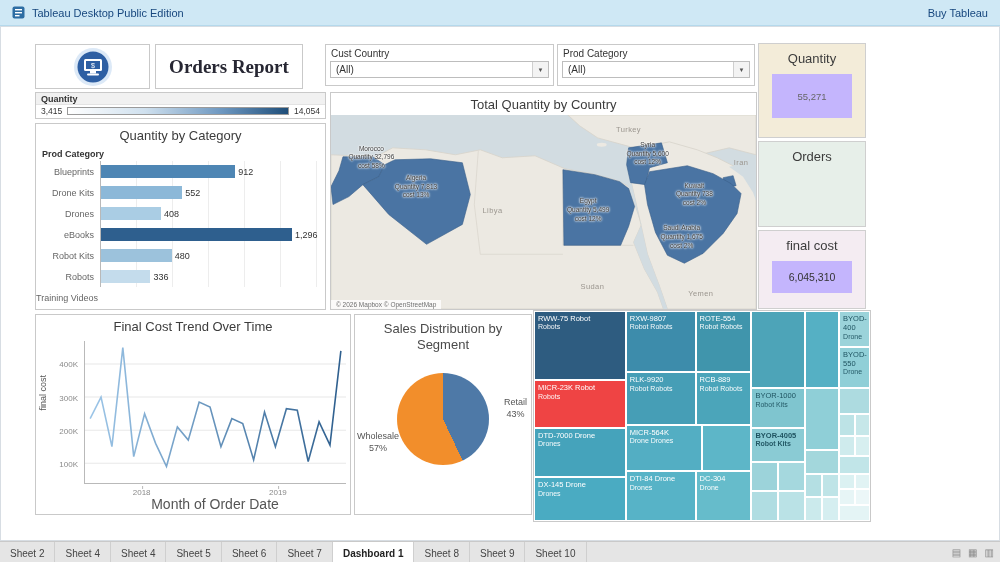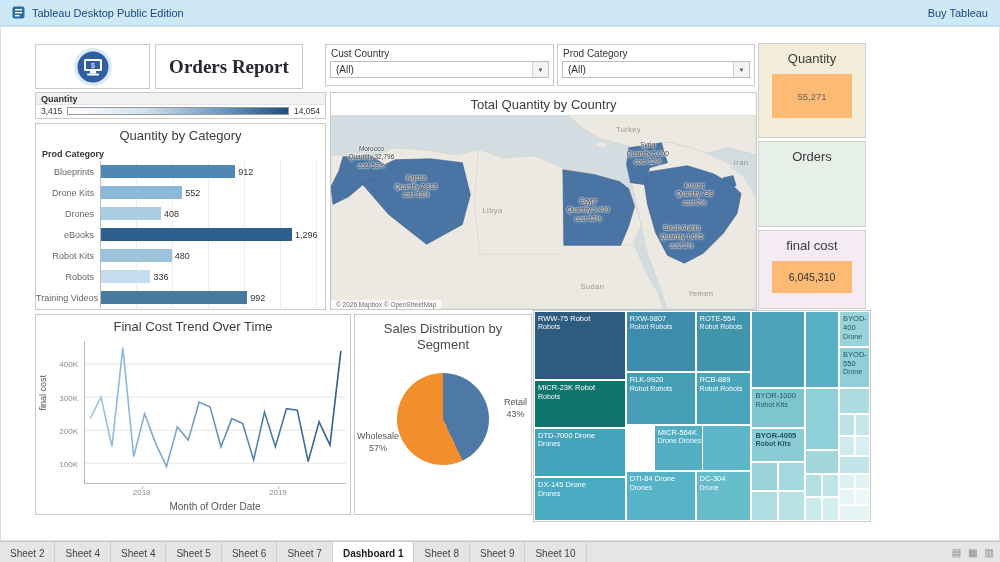--- a/index.html
+++ b/index.html
@@ -22,21 +22,21 @@
 
   
   .filter-label{font-size:10px;color:#333;padding:3px 5px 1px}
   .filter-combo{margin:1px 4px 4px;border:1px solid #bdbdbd;height:17px;display:flex;align-items:center;background:#fff}
   .filter-value{flex:1;font-size:10px;color:#333;padding-left:5px}
   .filter-arrow{width:16px;align-self:stretch;border-left:1px solid #cfcfcf;background:#f3f3f3;display:flex;align-items:center;justify-content:center;font-size:6px;color:#555;cursor:pointer}
 
   
   .kpi{position:absolute;border:1px solid #cfcfcf;text-align:center}
   .kpi-title{font-size:13px;color:#3c3c3c;margin-top:7px}
-  .kpi-box{background:#fdba74;margin:8px 13px 0;display:flex;align-items:center;justify-content:center}
+  .kpi-box{background:#c4b5fd;margin:8px 13px 0;display:flex;align-items:center;justify-content:center}
   .kpi-q{background:#f3ecd9}.kpi-q .kpi-box{height:44px;font-size:9.5px;color:#666}
   .kpi-o{background:#e7efe9}.kpi-o .kpi-box{height:38px;font-size:15px;color:#222}
   .kpi-c{background:#f4ecf2}.kpi-c .kpi-box{height:32px;font-size:10.5px;color:#333}
 
   
   .slider-header{height:12px;background:#f1f1f1;border-bottom:1px solid #e3e3e3;font-size:9px;font-weight:bold;color:#333;padding:1px 0 0 5px}
   .slider-row{display:flex;align-items:center;height:12px;padding:0 5px}
   .slider-min,.slider-max{font-size:8.5px;color:#333}
   .slider-track{flex:1;height:8px;margin:0 5px;border:1px solid #9a9a9a;background:linear-gradient(90deg,#ffffff,#cfe0ee 35%,#6d97c0 70%,#1f4e79);cursor:pointer}
 
@@ -59,21 +59,21 @@
   
   .line-ylabel{position:absolute;left:2px;top:60px;writing-mode:vertical-rl;transform:rotate(180deg);font-size:9px;color:#555}
   .line-yticks{position:absolute;left:12px;width:34px;top:26px;bottom:30px}
   .ytick{position:absolute;right:4px;transform:translateY(-50%);font-size:8px;color:#8a8a8a}
   .line-plot{position:absolute;left:48px;right:4px;top:26px;bottom:30px;border-left:1px solid #b9b9b9;border-bottom:1px solid #b9b9b9}
   .line-plot svg{width:100%;height:100%;display:block}
   .gridlines line{stroke:#e8e8e8;stroke-width:1}
   .line-xticks{position:absolute;left:48px;right:4px;bottom:16px;height:12px}
   .xtick{position:absolute;transform:translateX(-50%);font-size:8px;color:#8a8a8a;top:2px}
   .xtick::before{content:'';position:absolute;left:50%;top:-2px;width:1px;height:3px;background:#b9b9b9}
-  .line-xlabel{position:absolute;left:48px;right:4px;bottom:2px;text-align:center;font-size:10px;color:#555}
+  .line-xlabel{position:absolute;left:48px;right:4px;bottom:2px;text-align:center;font-size:14px;color:#555}
 
   
   .pie-title{font-size:13px;color:#4a4a4a;text-align:center;padding:6px 24px 0;line-height:1.25}
   .pie-chart{position:absolute;left:50%;top:58px;transform:translateX(-50%);width:92px;height:92px;border-radius:50%;cursor:pointer}
   .pie-lab{position:absolute;font-size:9px;color:#555;line-height:1.3;text-align:center}
   .pie-lab.retail{right:4px;top:82px}
   .pie-lab.wholesale{left:2px;top:116px}
 
   
   .treemap{position:absolute;overflow:hidden;background:#fff}
@@ -198,24 +198,20 @@
       </div>
       <div class="bar-row">
         <div class="bar-cat">Robots</div>
         <div class="bar-track">
           <div class="bar-fill" style="width: 22.2963%; background: rgb(196, 220, 236);"></div>
           <div class="bar-val">336</div>
         </div>
       </div>
       <div class="bar-row">
         <div class="bar-cat">Training Videos</div>
-        <div class="bar-track">
-          <div class="bar-fill" style="width: 65.8272%; background: rgb(72, 121, 159);"></div>
-          <div class="bar-val">992</div>
-        </div>
       </div>
     </div>
 </div>
 
 <div class="panel" style="left:330px;top:92px;width:427px;height:218px">
   <div class="panel-title">Total Quantity by Country</div>
   <div class="map-area">
     <svg viewBox="0 0 427 195" preserveAspectRatio="none">
 
       <polygon points="0,40 45,42 62,33 95,35 125,40 150,35 172,43 205,41 235,54 262,59 285,65 298,71 306,92 312,110 304,128 315,155 328,178 334,195 0,195" fill="#ece9e2" stroke="#d7d3ca" stroke-width="0.8"></polygon>
@@ -324,41 +320,41 @@
     <div>Wholesale</div>
     <div>57%</div>
   </div>
 </div>
 
 <div class="panel treemap" style="left:533px;top:310px;width:338px;height:212px">
     <div class="tm-cell" style="left: 0%; top: 0%; width: 27.3%; height: 33%; background: rgb(46, 92, 128); color: rgb(255, 255, 255);">
       <div class="tm-label">RWW-75 Robot</div>
       <div class="tm-sub">Robots</div>
     </div>
-    <div class="tm-cell" style="left: 0%; top: 33%; width: 27.3%; height: 22.6%; background: #0f766e; color: rgb(255, 255, 255);">
+    <div class="tm-cell" style="left: 0%; top: 33%; width: 27.3%; height: 22.6%; background: #ef4444; color: rgb(255, 255, 255);">
       <div class="tm-label">MICR-23K Robot</div>
       <div class="tm-sub">Robots</div>
     </div>
     <div class="tm-cell" style="left: 0%; top: 55.6%; width: 27.3%; height: 23.6%; background: rgb(69, 163, 187); color: rgb(255, 255, 255);">
       <div class="tm-label">DTD-7000 Drone</div>
       <div class="tm-sub">Drones</div>
     </div>
     <div class="tm-cell" style="left: 0%; top: 79.2%; width: 27.3%; height: 20.8%; background: rgb(74, 171, 194); color: rgb(255, 255, 255);">
       <div class="tm-label">DX-145 Drone</div>
       <div class="tm-sub">Drones</div>
     </div>
     <div class="tm-cell" style="left: 27.3%; top: 0%; width: 20.8%; height: 29.2%; background: rgb(61, 140, 171); color: rgb(255, 255, 255);">
       <div class="tm-label">RXW-9807</div>
       <div class="tm-sub">Robot Robots</div>
     </div>
     <div class="tm-cell" style="left: 27.3%; top: 29.2%; width: 20.8%; height: 25%; background: rgb(70, 158, 182); color: rgb(255, 255, 255);">
       <div class="tm-label">RLK-9920</div>
       <div class="tm-sub">Robot Robots</div>
     </div>
-    <div class="tm-cell" style="left: 27.3%; top: 54.2%; width: 22.6%; height: 22.2%; background: rgb(83, 174, 195); color: rgb(255, 255, 255); margin-left: 28px;">
+    <div class="tm-cell" style="left: 27.3%; top: 54.2%; width: 22.6%; height: 22.2%; background: rgb(83, 174, 195); color: rgb(255, 255, 255);">
       <div class="tm-label">MICR-564K</div>
       <div class="tm-sub">Drone Drones</div>
     </div>
     <div class="tm-cell" style="left: 27.3%; top: 76.4%; width: 20.8%; height: 23.6%; background: rgb(87, 179, 199); color: rgb(255, 255, 255);">
       <div class="tm-label">DTI-84 Drone</div>
       <div class="tm-sub">Drones</div>
     </div>
     <div class="tm-cell" style="left: 48.1%; top: 0%; width: 16.6%; height: 29.2%; background: rgb(64, 149, 172); color: rgb(255, 255, 255);">
       <div class="tm-label">ROTE-554</div>
       <div class="tm-sub">Robot Robots</div>

